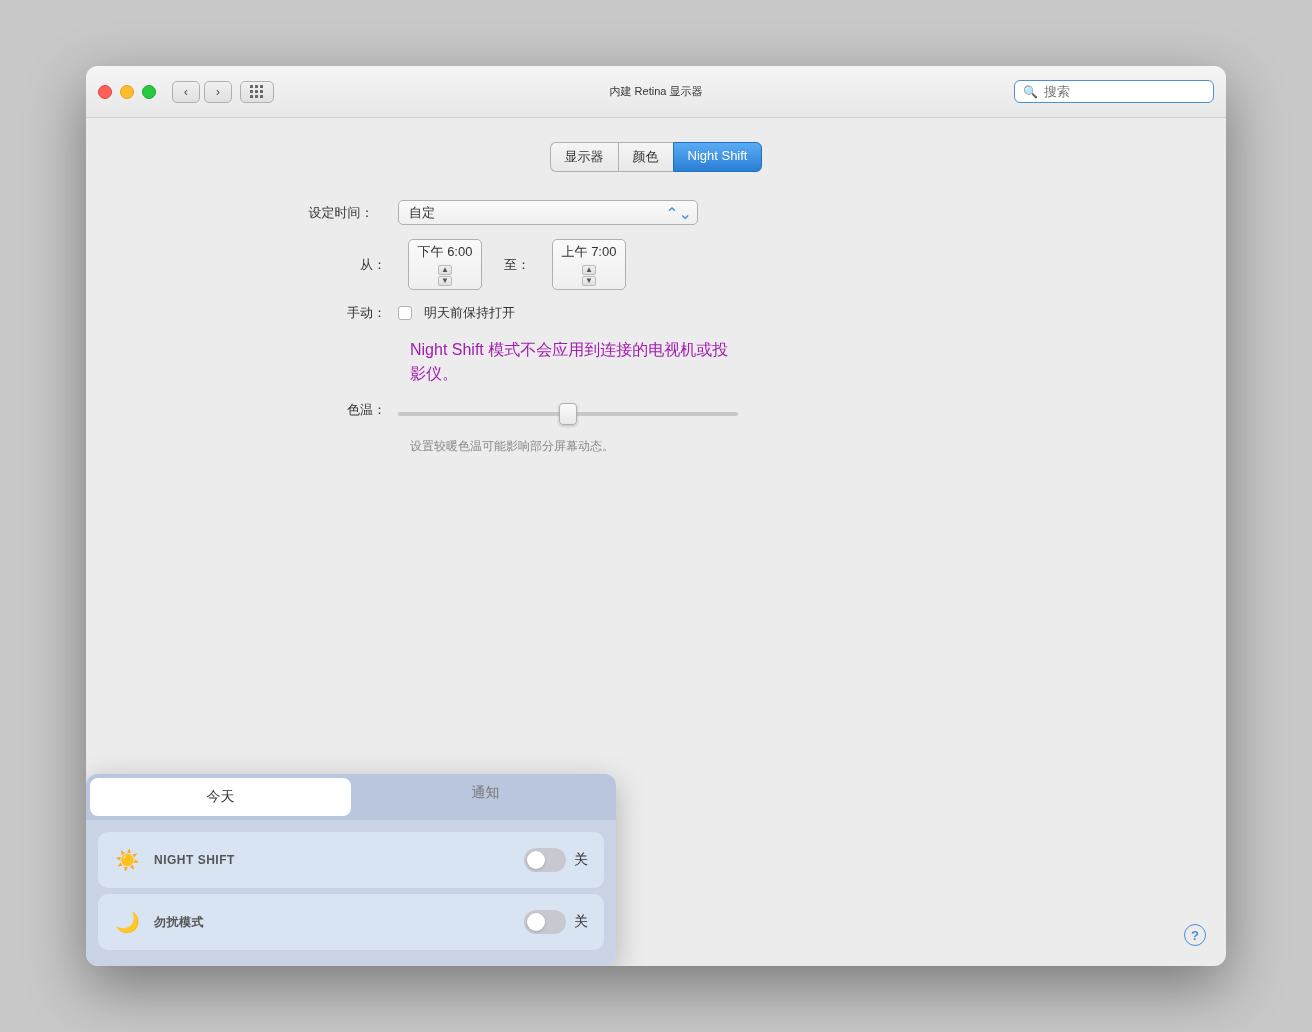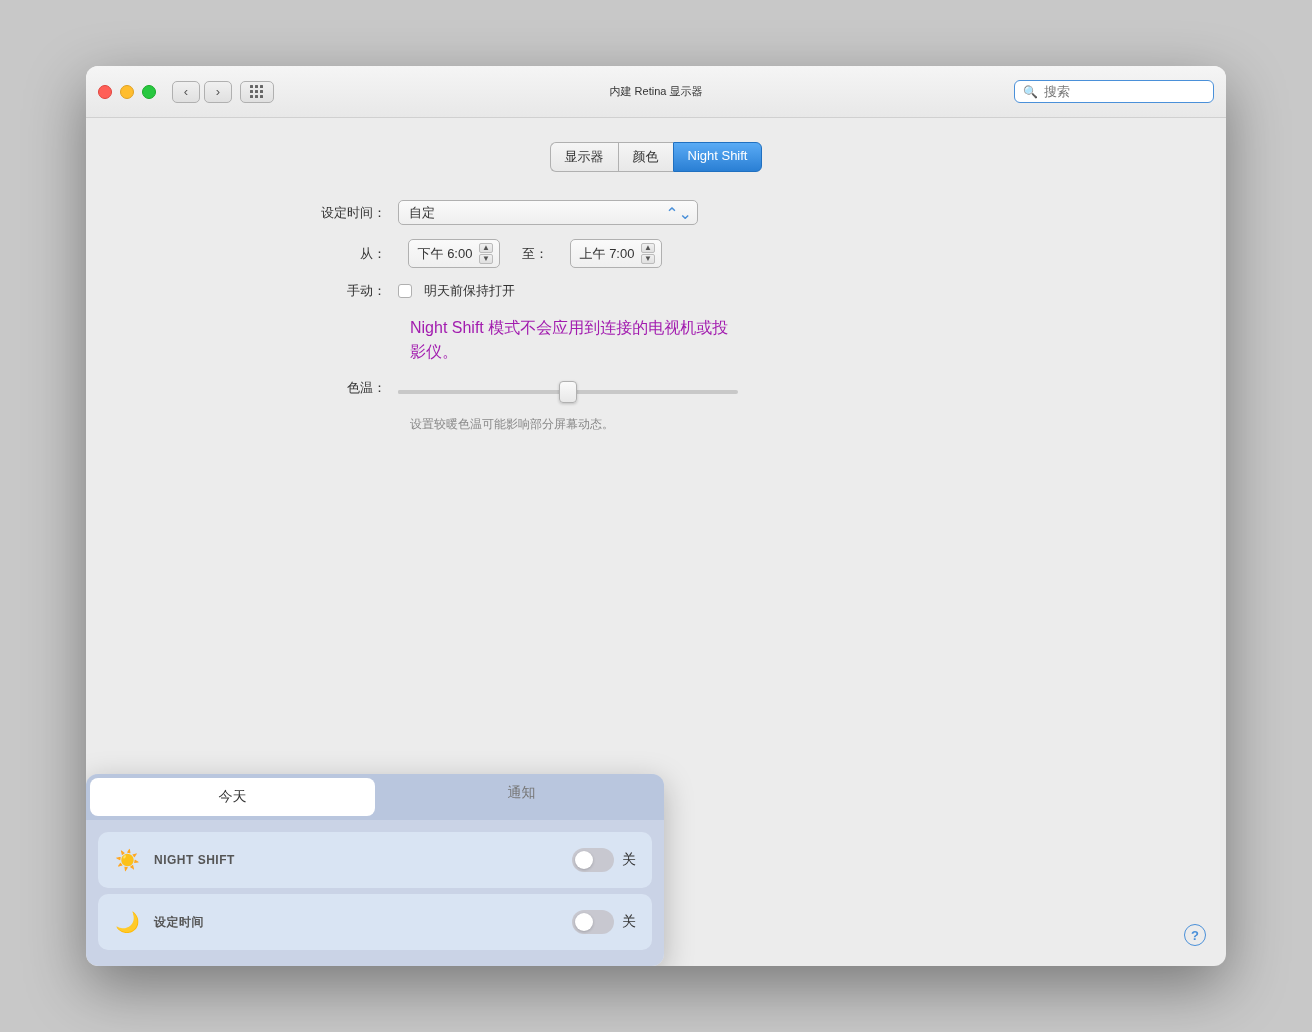--- a/index.html
+++ b/index.html
@@ -166,21 +166,21 @@
       margin: 0 auto;
     }
 
     .form-row {
       display: flex;
       align-items: center;
     }
     .form-label {
       font-size: 13px;
       color: #333;
-      text-align: right;
+      text-align: center;
       width: 90px;
       margin-right: 12px;
       flex-shrink: 0;
     }
 
     .select-wrapper {
       position: relative;
       flex: 1;
       max-width: 300px;
     }
@@ -220,20 +220,21 @@
       flex-shrink: 0;
     }
     .time-input-wrapper {
       display: flex;
       align-items: center;
       border: 1px solid #b0b0b0;
       border-radius: 5px;
       background: linear-gradient(to bottom, #fafafa, #efefef);
       padding: 3px 6px;
       gap: 4px;
+      flex-direction: column;
     }
     .time-value {
       font-size: 13px;
       color: #333;
       min-width: 60px;
       text-align: center;
     }
     .stepper {
       display: flex;
       flex-direction: column;
@@ -376,21 +377,21 @@
       align-items: center;
       justify-content: center;
       cursor: pointer;
     }
 
     
     .notification-panel {
       position: absolute;
       bottom: 0;
       left: 0;
-      width: 578px;
+      width: 530px;
       background: rgba(200, 210, 230, 0.95);
       border-radius: 12px 12px 12px 12px;
       overflow: hidden;
       box-shadow: 0 8px 30px rgba(0,0,0,0.25);
     }
 
     .notif-tabs {
       display: flex;
       background: rgba(180, 195, 220, 0.8);
     }
@@ -597,21 +598,21 @@
           <div class="toggle-wrapper">
             <div class="toggle">
               <div class="toggle-knob"></div>
             </div>
             <span class="toggle-off-label">关</span>
           </div>
         </div>
 
         <div class="notif-item">
           <div class="notif-icon">🌙</div>
-          <span class="notif-title">设定时间</span>
+          <span class="notif-title">勿扰模式</span>
           <div class="toggle-wrapper">
             <div class="toggle">
               <div class="toggle-knob"></div>
             </div>
             <span class="toggle-off-label">关</span>
           </div>
         </div>
 
       </div>
     </div>

